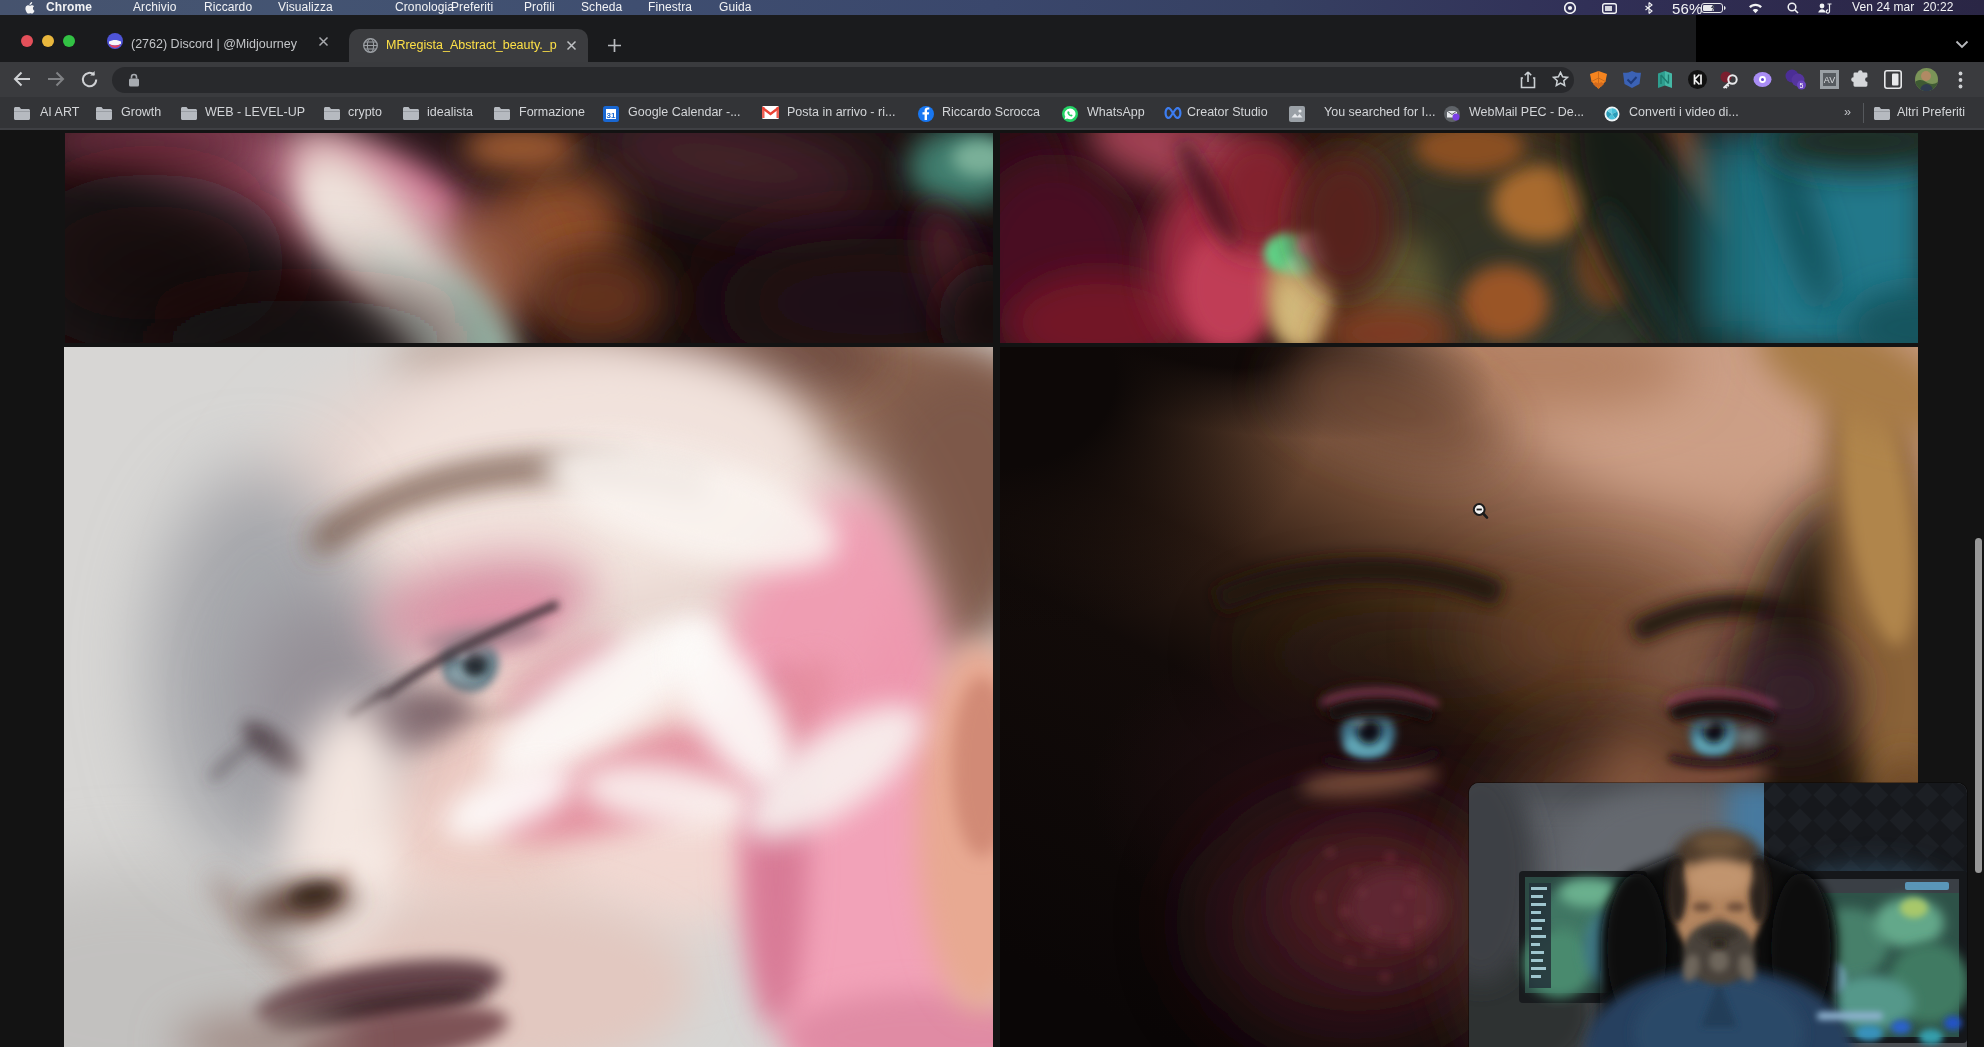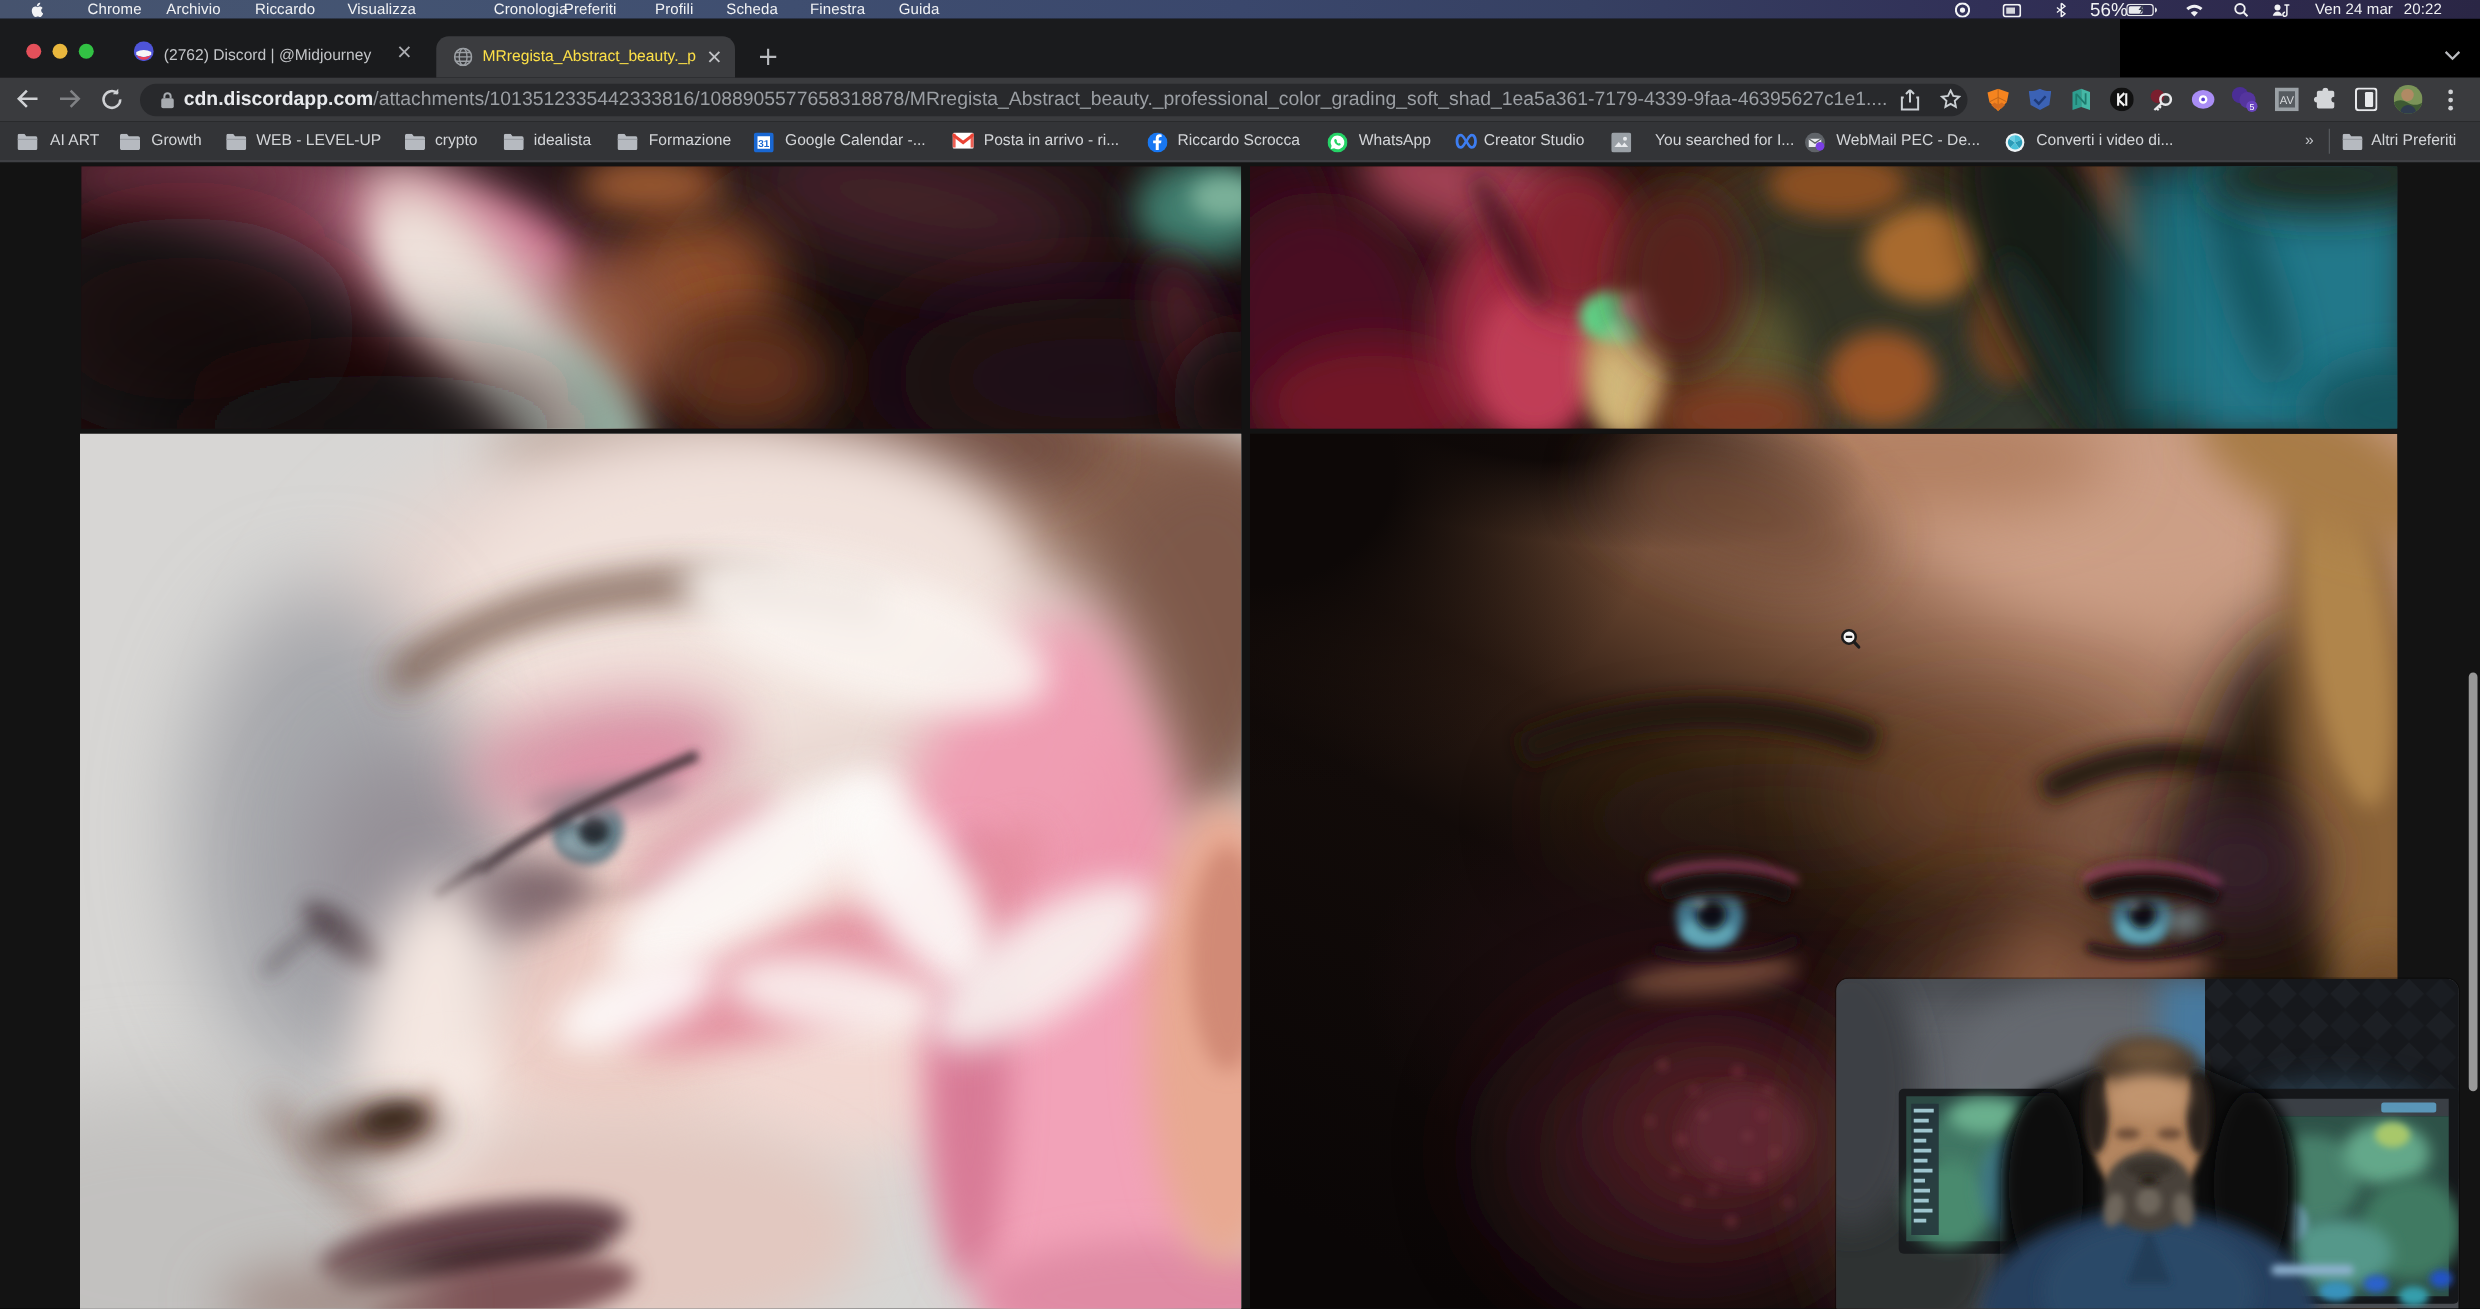--- a/index.html
+++ b/index.html
@@ -38,21 +38,21 @@
 #scrollbar { position:absolute; left:1975px; top:408px; width:7px; height:335px; background:#989898; border-radius:4px; }
 </style>
 </head>
 <body>
 <div id="stage">
 
   <div id="menubar" class="abs">
     <svg class="abs" style="left:24px;top:2px" width="11" height="12" viewBox="0 0 11 12">
         <path fill="#f2f3f5" d="M7.5 1.9c.5-.6.8-1.4.7-1.9-.7 0-1.5.5-2 1-.4.5-.8 1.3-.7 1.9.8 0 1.5-.4 2-1zm1.4 4.5c0-1.4 1.1-2 1.2-2.1-.7-.9-1.7-1.1-2-1.1-.9-.1-1.7.5-2.1.5-.4 0-1.1-.5-1.8-.5-.9 0-1.8.6-2.3 1.4-1 1.7-.3 4.2.7 5.6.5.7 1 1.4 1.8 1.4.7 0 1-.4 1.8-.4s1.1.4 1.8.4c.8 0 1.3-.7 1.7-1.3.6-.8.8-1.6.8-1.6s-1.5-.6-1.6-2.3z"></path>
       </svg>
-    <div class="mi" style="left:70px;font-weight:normal;">Chrome</div>
+    <div class="mi" style="left:46px;font-weight:bold;">Chrome</div>
     <div class="mi" style="left:133px;">Archivio</div>
     <div class="mi" style="left:204px;">Riccardo</div>
     <div class="mi" style="left:278px;">Visualizza</div>
     <div class="mi" style="left:363px;margin-left:32px;">Cronologia</div>
     <div class="mi" style="left:451px;">Preferiti</div>
     <div class="mi" style="left:524px;">Profili</div>
     <div class="mi" style="left:581px;">Scheda</div>
     <div class="mi" style="left:648px;">Finestra</div>
     <div class="mi" style="left:719px;">Guida</div>
     <svg class="abs" style="left:1564px;top:2px" width="12" height="12" viewBox="0 0 12 12">
@@ -130,21 +130,20 @@
       </svg>
     <svg class="abs" style="left:80px;top:8px" width="19" height="19" viewBox="0 0 19 19">
         <path d="M16.2 9.5a6.7 6.7 0 1 1-2-4.7" stroke="#cfd1d4" stroke-width="2" fill="none"></path>
         <path d="M14.6 1v4.4h-4.4z" fill="#cfd1d4"></path>
       </svg>
     <div id="urlpill">
       <svg class="abs" style="left:16px;top:6px" width="12" height="14" viewBox="0 0 12 14">
           <rect x="1" y="5.5" width="10" height="8" rx="1.5" fill="#a7abb0"></rect>
           <path d="M3.5 5.5V4a2.5 2.5 0 0 1 5 0v1.5" stroke="#a7abb0" stroke-width="1.6" fill="none"></path>
         </svg>
-      <div id="urltext"><b>cdn.discordapp.com</b>/attachments/1013512335442333816/1088905577658318878/MRregista_Abstract_beauty._professional_color_grading_soft_shad_1ea5a361-7179-4339-9faa-46395627c1e1....</div>
       <svg class="abs" style="left:1408px;top:4px" width="16" height="18" viewBox="0 0 16 18">
           <path d="M8 1v10M8 1L4.8 4.2M8 1l3.2 3.2" stroke="#cbd0d4" stroke-width="1.6" fill="none"></path>
           <path d="M3 7H1.5v9.5h13V7H13" stroke="#cbd0d4" stroke-width="1.6" fill="none"></path>
         </svg>
       <svg class="abs" style="left:1440px;top:4px" width="17" height="17" viewBox="0 0 17 17">
           <path d="M8.5 1.4l2.1 4.4 4.8.6-3.6 3.3.9 4.8-4.2-2.4-4.2 2.4.9-4.8L1.6 6.4l4.8-.6z" fill="none" stroke="#cbd0d4" stroke-width="1.5"></path>
         </svg>
     </div>
     <svg class="abs" style="left:1589px;top:9px" width="19" height="18" viewBox="0 0 19 18">
         <path d="M9.5 0L18 3l-1.5 7.5L9.5 18 2.5 10.5 1 3z" fill="#f5841f"></path>

